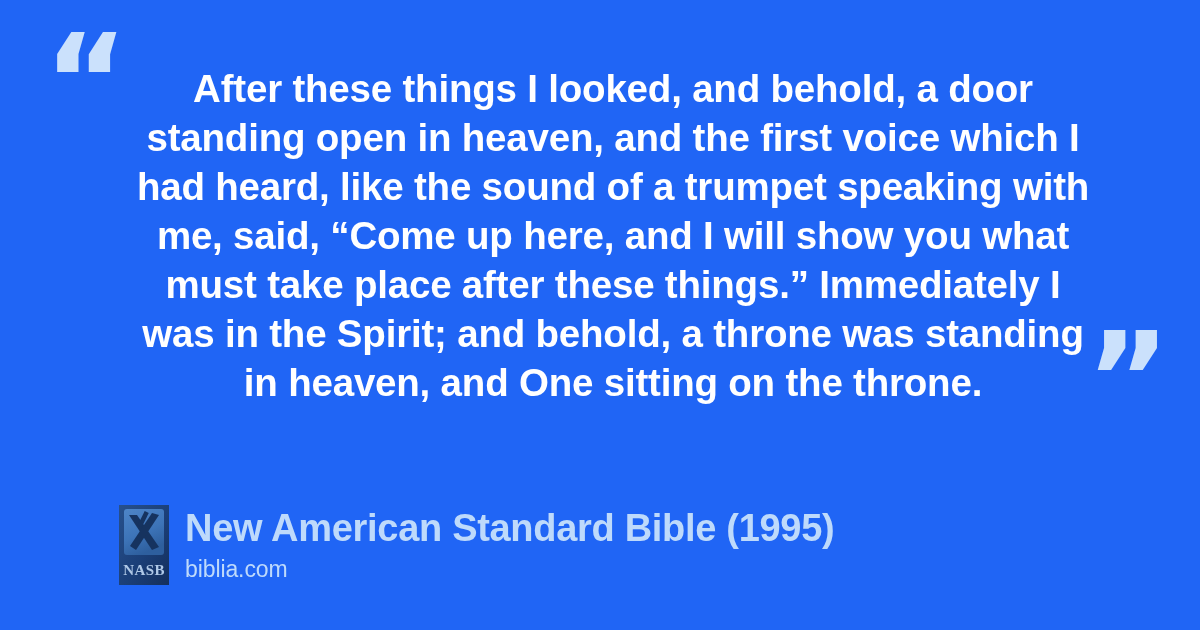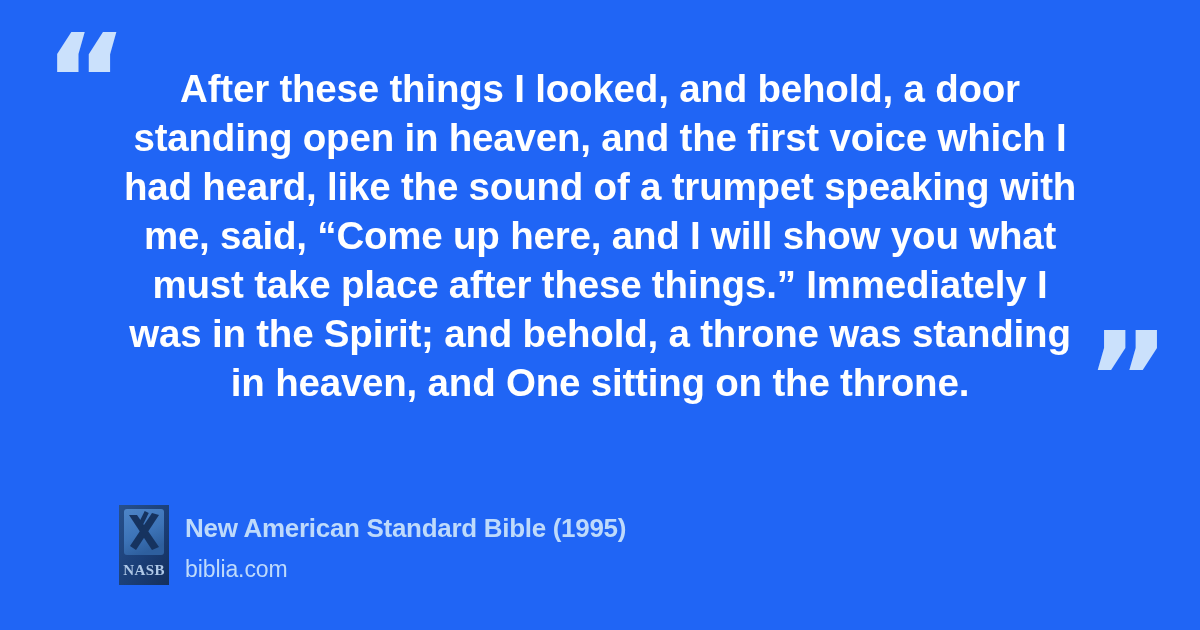--- a/index.html
+++ b/index.html
@@ -39,21 +39,21 @@
   }
   #quote-mark-close {
     left: 1086px;
     top: 316px;
     font-size: 128px;
   }
 
   
   #quote-text {
     position: absolute;
-    left: 100px;
+    left: 113px;
     top: 64px;
     width: 1000px;
     text-align: center;
     color: #FFFFFF;
     font-family: "Liberation Sans", sans-serif;
     font-weight: 700;
     font-size: 38.5px;
     line-height: 49px;
     letter-spacing: -0.2px;
     white-space: pre-line;
@@ -82,21 +82,21 @@
     margin-left: 16px;
     display: flex;
     flex-direction: column;
     justify-content: flex-start;
   }
 
   #attribution-title {
     color: #BEDAFB;
     font-family: "Liberation Sans", sans-serif;
     font-weight: 700;
-    font-size: 26px;
+    font-size: 38px;
     line-height: 46px;
     letter-spacing: -0.3px;
     white-space: nowrap;
   }
 
   #attribution-source {
     margin-top: 4px;
     color: #BEDAFB;
     font-family: "Liberation Sans", sans-serif;
     font-weight: 400;

